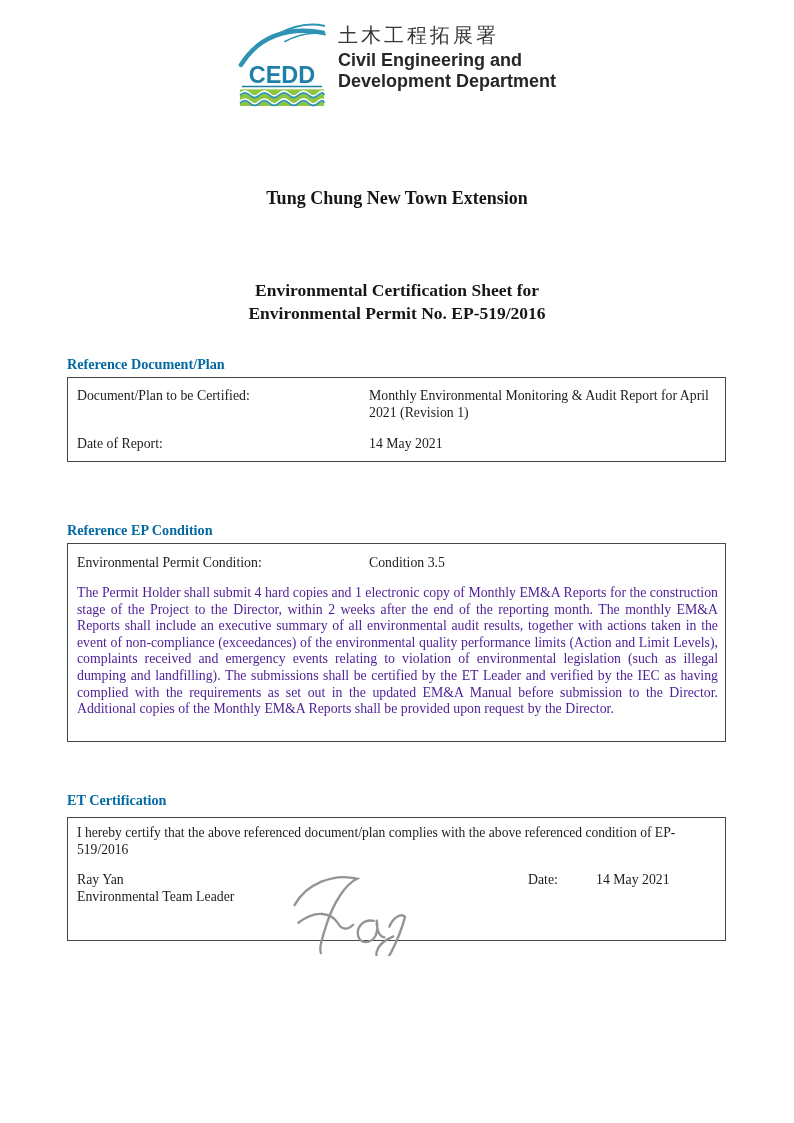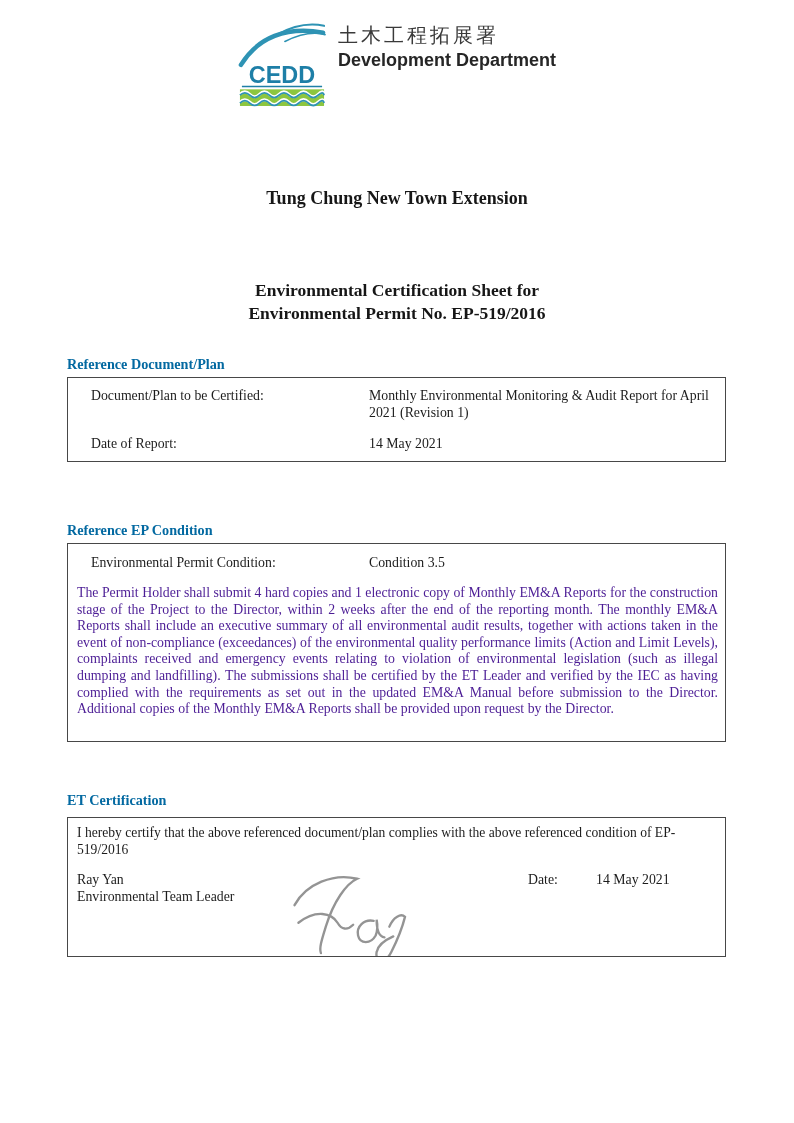--- a/index.html
+++ b/index.html
@@ -44,23 +44,23 @@
   .h-refdoc{top:356px;}
   .h-refep{top:522px;}
   .h-etcert{top:792px;}
   .box{
     position:absolute;left:67px;width:659px;
     border:1px solid #474747;box-sizing:border-box;
     font-size:13.8px;
   }
   .box-1{top:377px;height:85px;}
   .box-2{top:543px;height:199px;padding-left:20px;}
-  .box-3{top:817px;height:140px;}
+  .box-3{top:817px;height:124px;}
   .cell{position:absolute;line-height:17px;}
-  .lbl{left:9px;margin-left:14px;}
+  .lbl{left:9px;}
   .val{left:301px;width:345px;}
   .r1{top:9px;}
   .r2{top:57px;}
   .cond-row{top:10px;}
   .box-para{
     position:absolute;left:9px;top:41px;width:641px;
     text-align:justify;line-height:16.6px;font-size:13.8px;color:#4c1d95;
   }
   .cert-statement{
     position:absolute;left:9px;top:7px;width:645px;
@@ -84,20 +84,21 @@
       <text x="45" y="70" text-anchor="middle" font-family="Liberation Sans, DejaVu Sans, sans-serif" font-size="24" font-weight="bold" fill="#1E7FA7">CEDD</text>
       <line x1="4" y1="74" x2="86" y2="74" stroke="#1E7FA7" stroke-width="1.5"></line>
       <rect x="2" y="77" width="86" height="17" fill="#8CC63F"></rect>
       <path d="M2,82 q5,-5 10,0 t10,0 t10,0 t10,0 t10,0 t10,0 t10,0 t10,0 t6,0" fill="none" stroke="#ffffff" stroke-width="3"></path>
       <path d="M2,83 q5,-5 10,0 t10,0 t10,0 t10,0 t10,0 t10,0 t10,0 t10,0 t6,0" fill="none" stroke="#2E93B4" stroke-width="1.8"></path>
       <path d="M2,90 q5,-5 10,0 t10,0 t10,0 t10,0 t10,0 t10,0 t10,0 t10,0 t6,0" fill="none" stroke="#ffffff" stroke-width="3"></path>
       <path d="M2,91 q5,-5 10,0 t10,0 t10,0 t10,0 t10,0 t10,0 t10,0 t10,0 t6,0" fill="none" stroke="#2E93B4" stroke-width="1.8"></path>
     </svg>
     <div class="logo-text">
       <div class="logo-zh">土木工程拓展署</div>
+      <div class="logo-en">Civil Engineering and</div>
       <div class="logo-en">Development Department</div>
     </div>
   </div>
 
   <div class="project-title">Tung Chung New Town Extension</div>
   <div class="sheet-title">
     <div>Environmental Certification Sheet for</div>
     <div>Environmental Permit No. EP-519/2016</div>
   </div>
 

